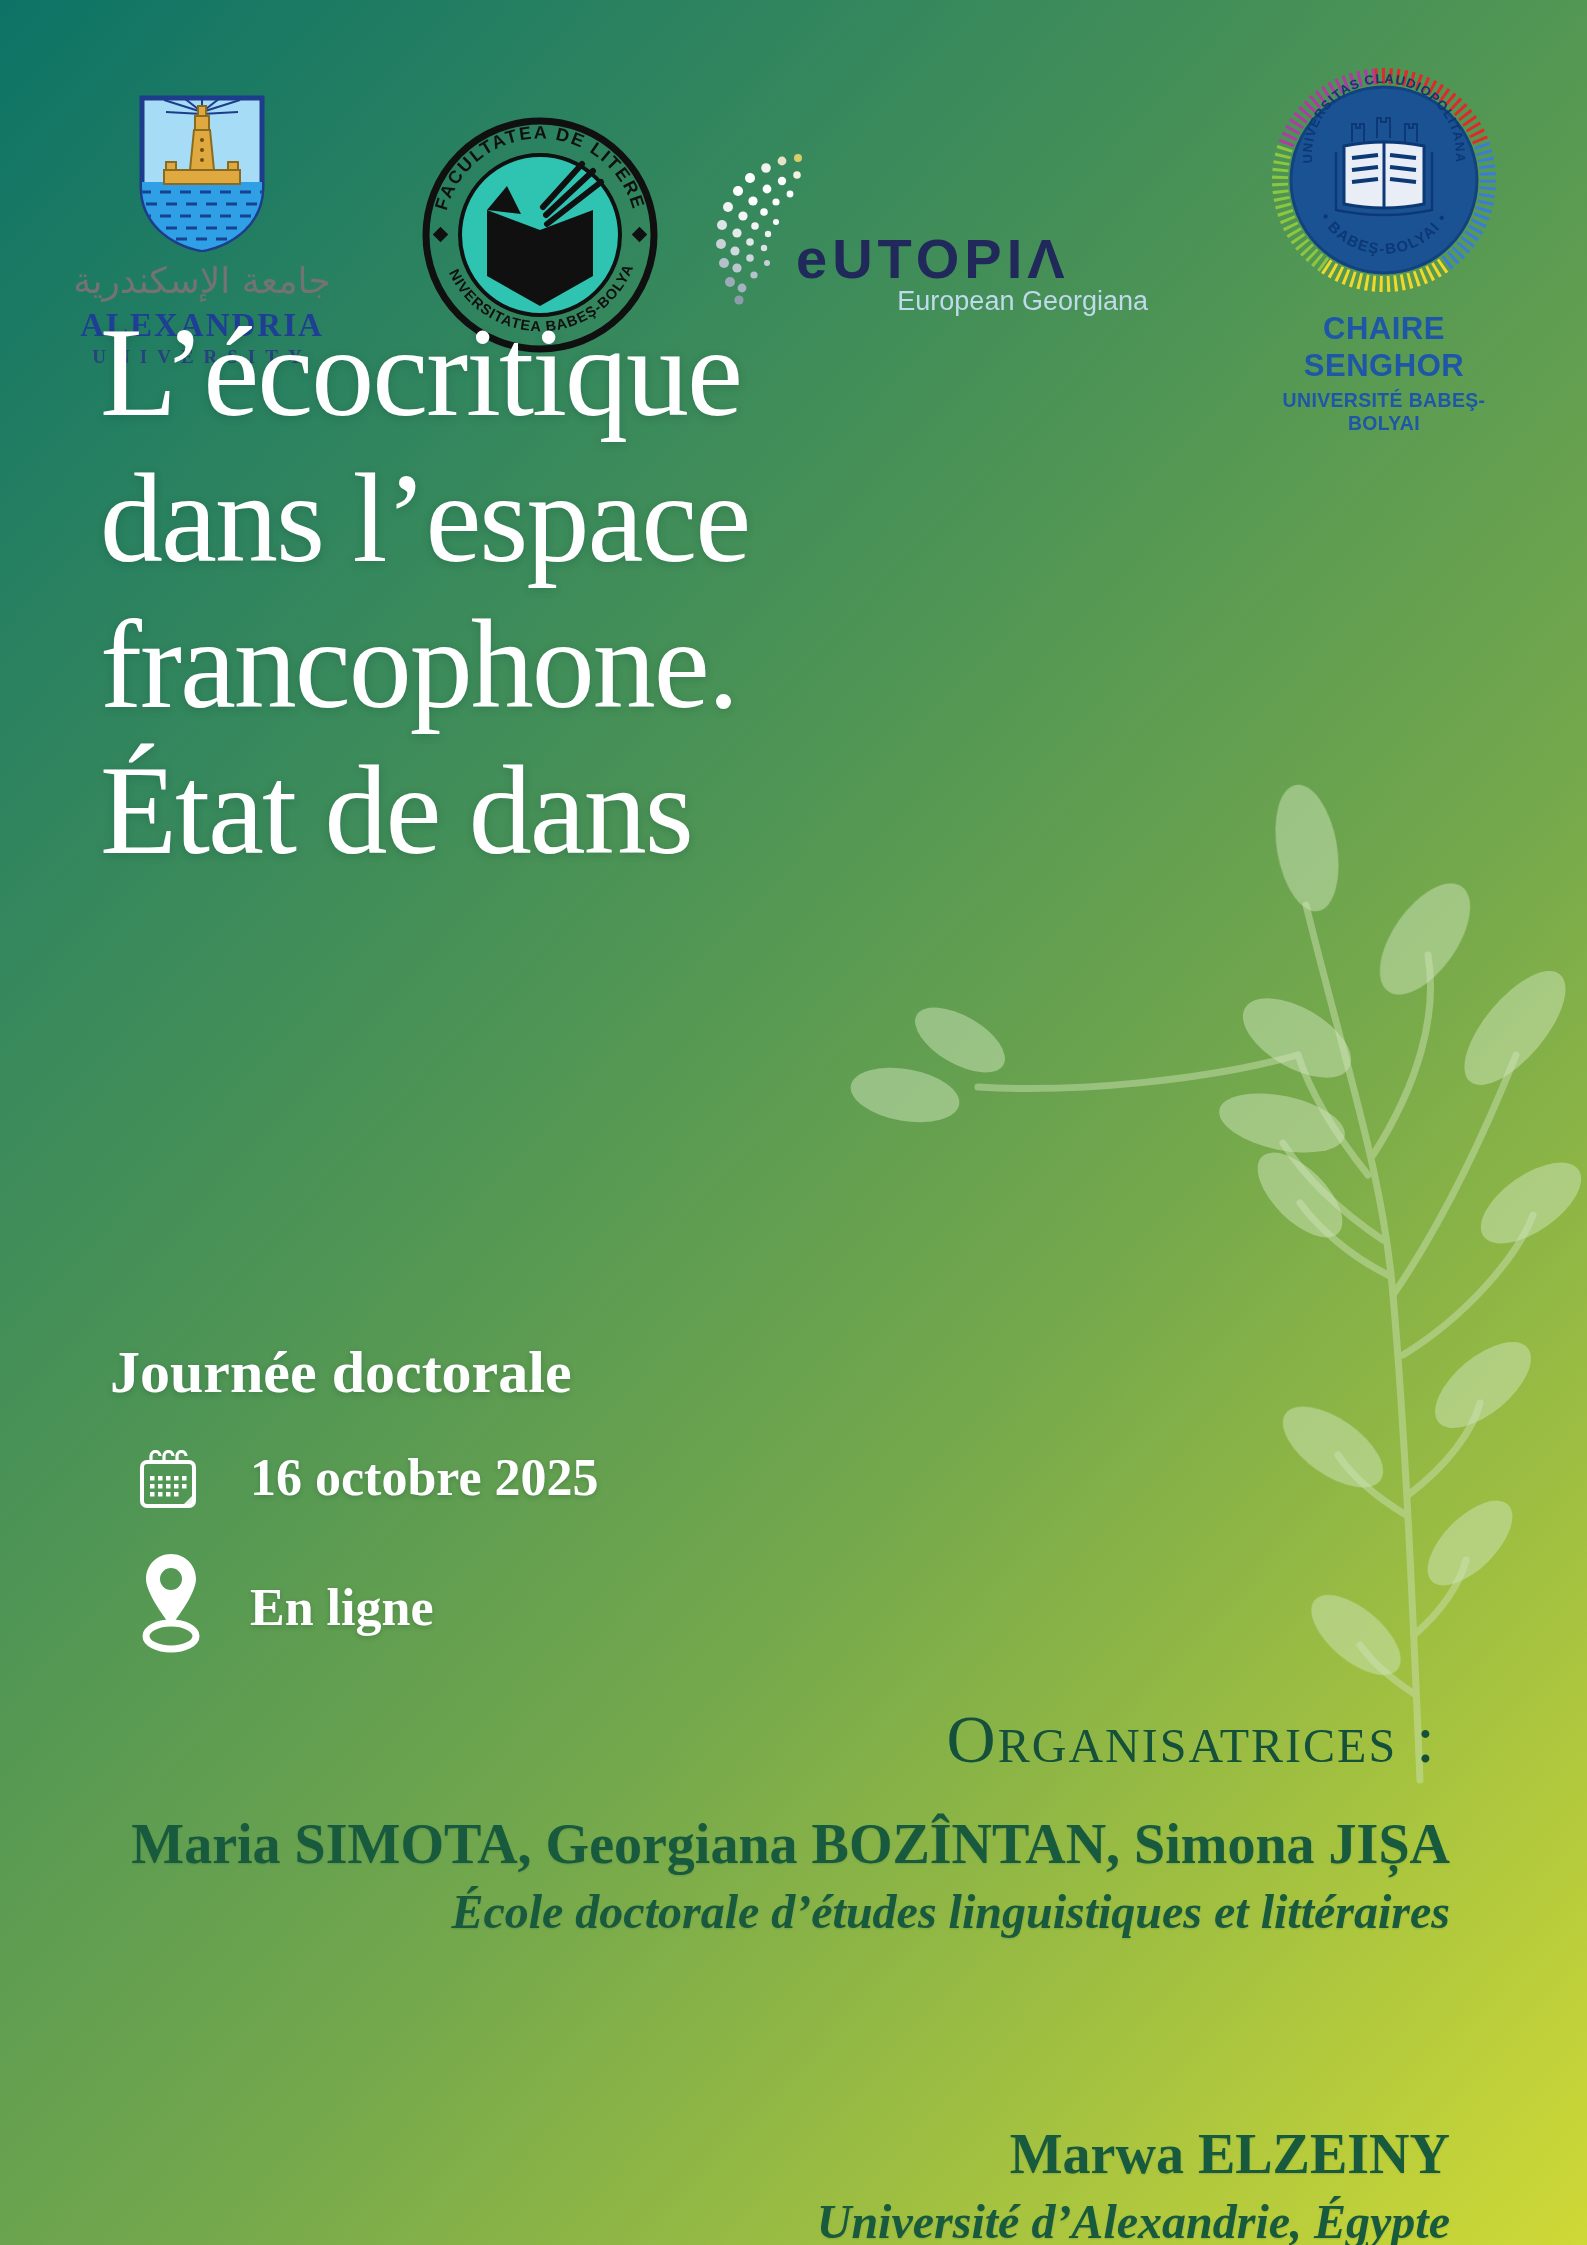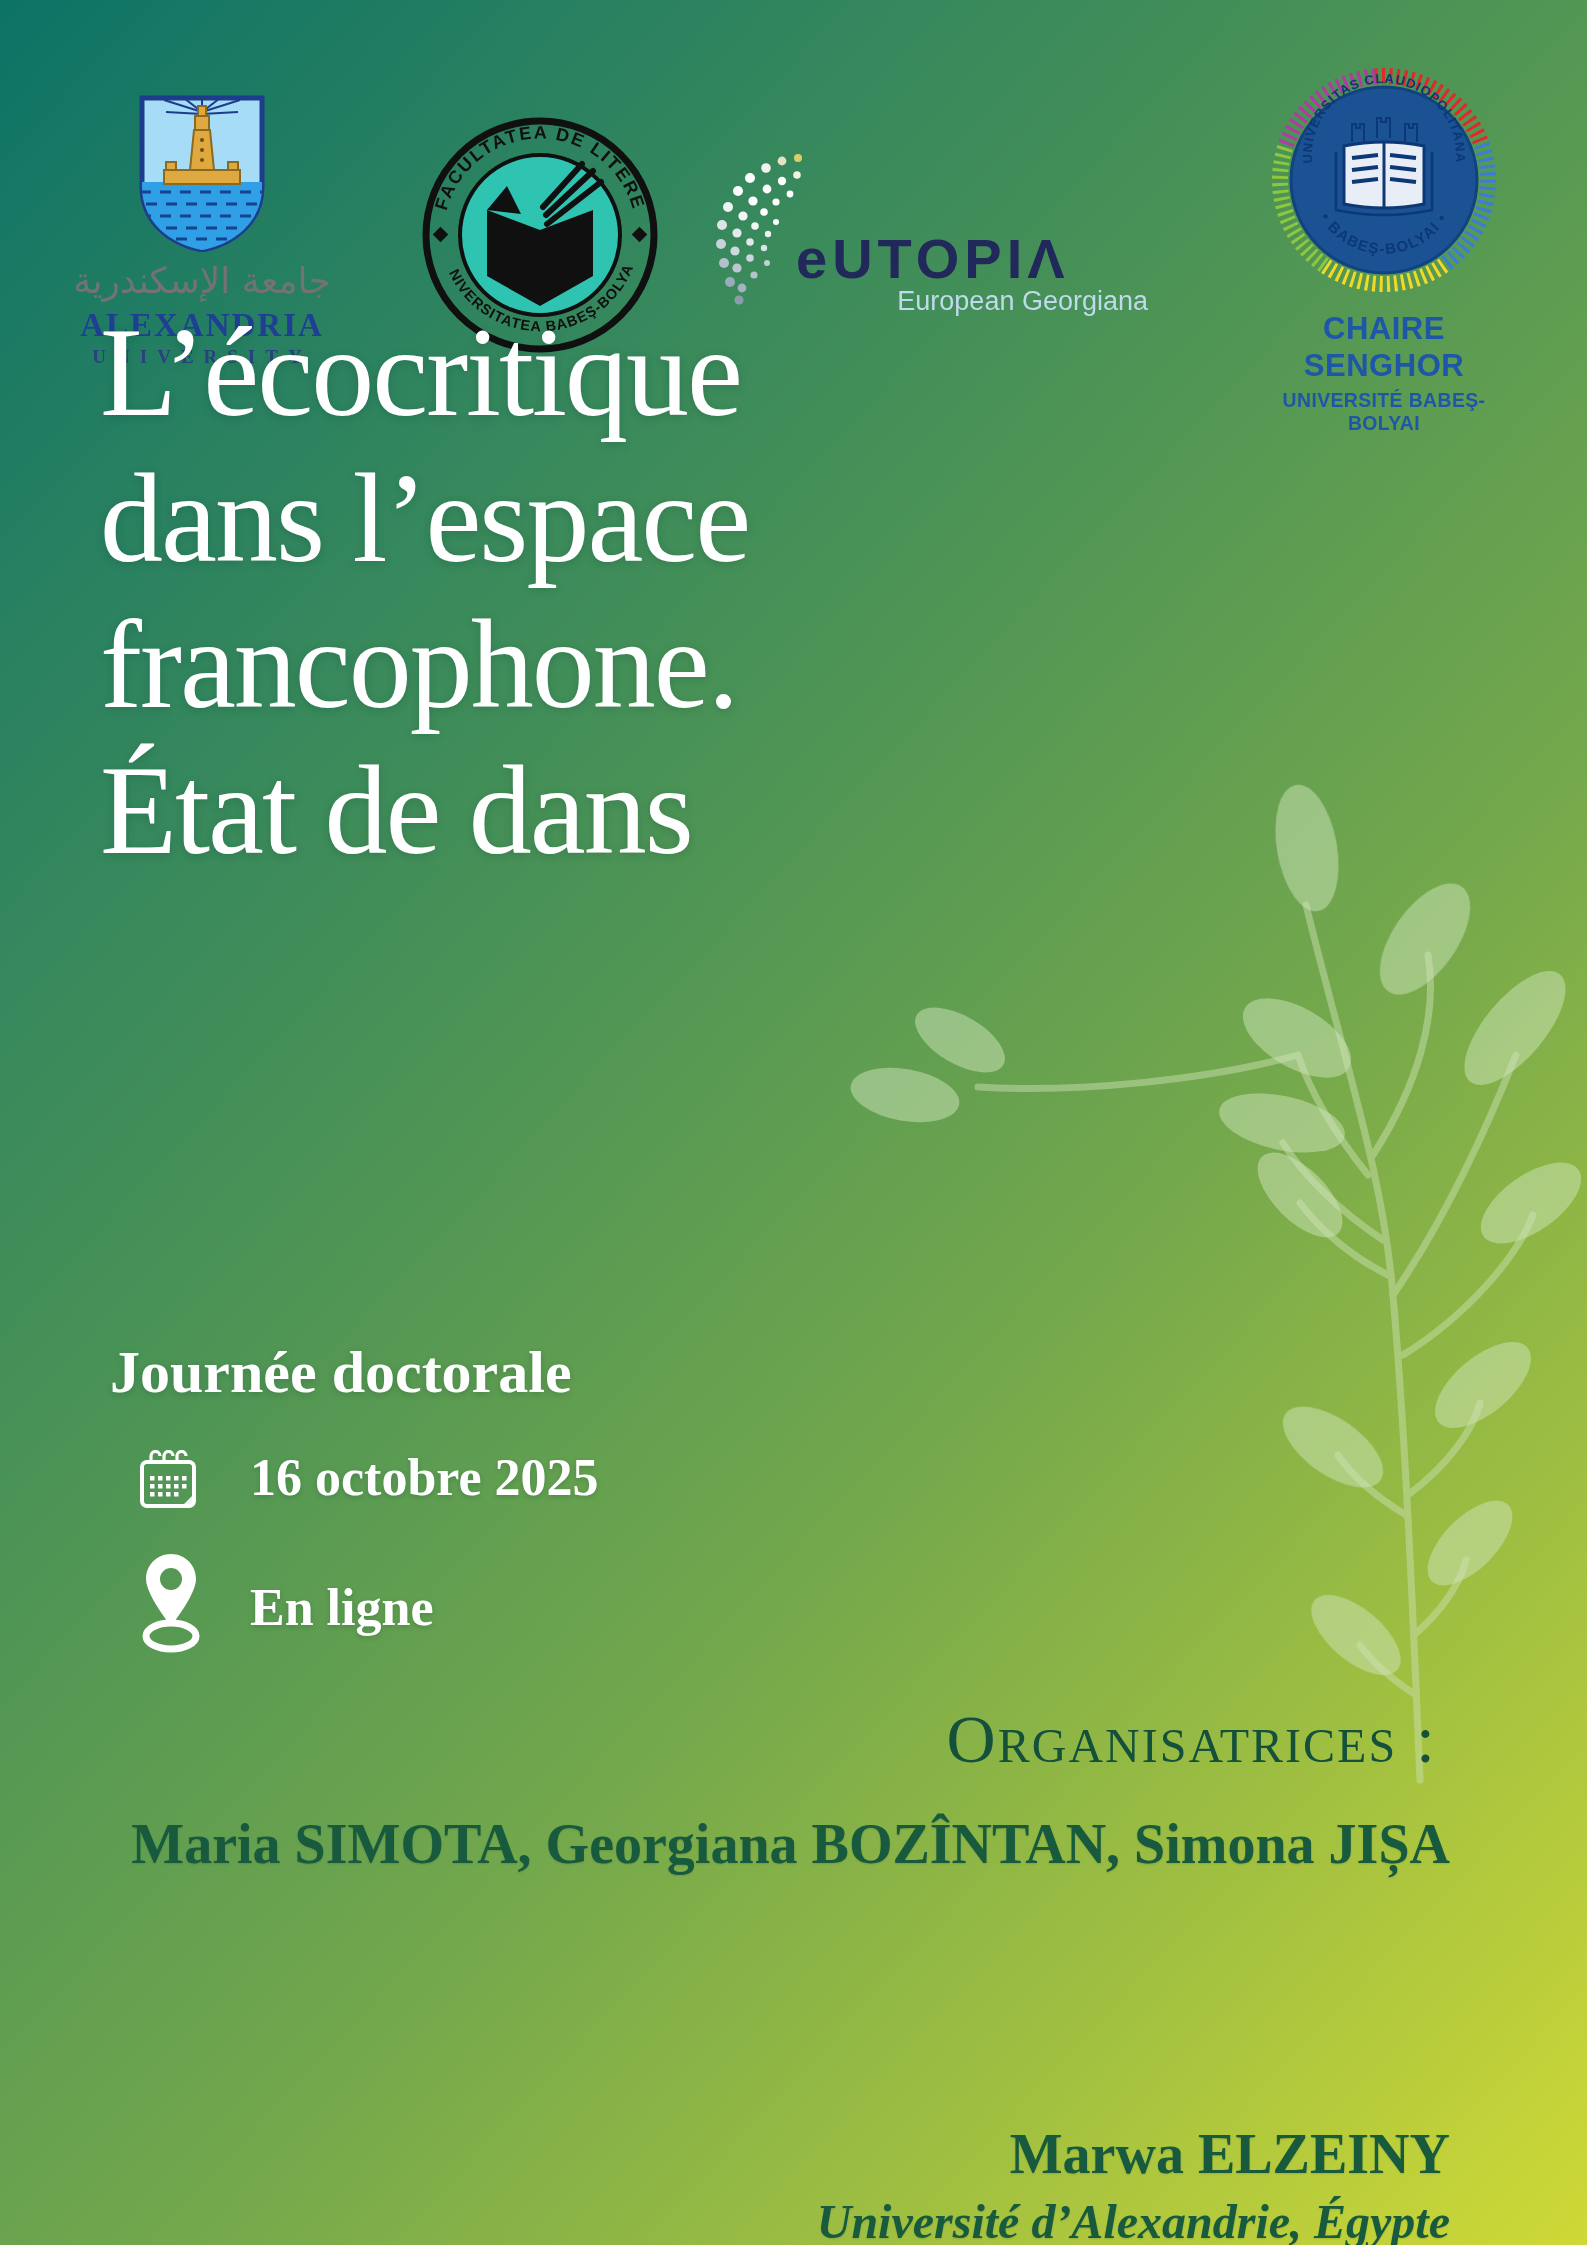--- a/index.html
+++ b/index.html
@@ -268,18 +268,19 @@
   <ellipse cx="29" cy="84" rx="25" ry="13" fill="none" stroke="#ffffff" stroke-width="7"></ellipse>
   <path fill-rule="evenodd" fill="#ffffff" d="M 29 2 C 15 2 4 13 4 27 C 4 43 29 74 29 74 C 29 74 54 43 54 27 C 54 13 43 2 29 2 Z
            M 29 16 a 11 11 0 1 1 0 22 a 11 11 0 1 1 0 -22 Z"></path>
 </svg>
 <div class="abs info-text" style="left:250px;top:1578px;">En ligne</div>
 
 <div class="abs org-heading">Organisatrices :</div>
 
 <div class="abs group group1">
   <div class="g-names">Maria SIMOTA, Georgiana BOZÎNTAN, Simona JIȘA</div>
+  <div class="g-detail">École doctorale d’études linguistiques et littéraires</div>
 </div>
 
 <div class="abs group group2">
   <div class="g-names">Marwa ELZEINY</div>
   <div class="g-detail">Université d’Alexandrie, Égypte</div>
 </div>
 
 </body></html>

